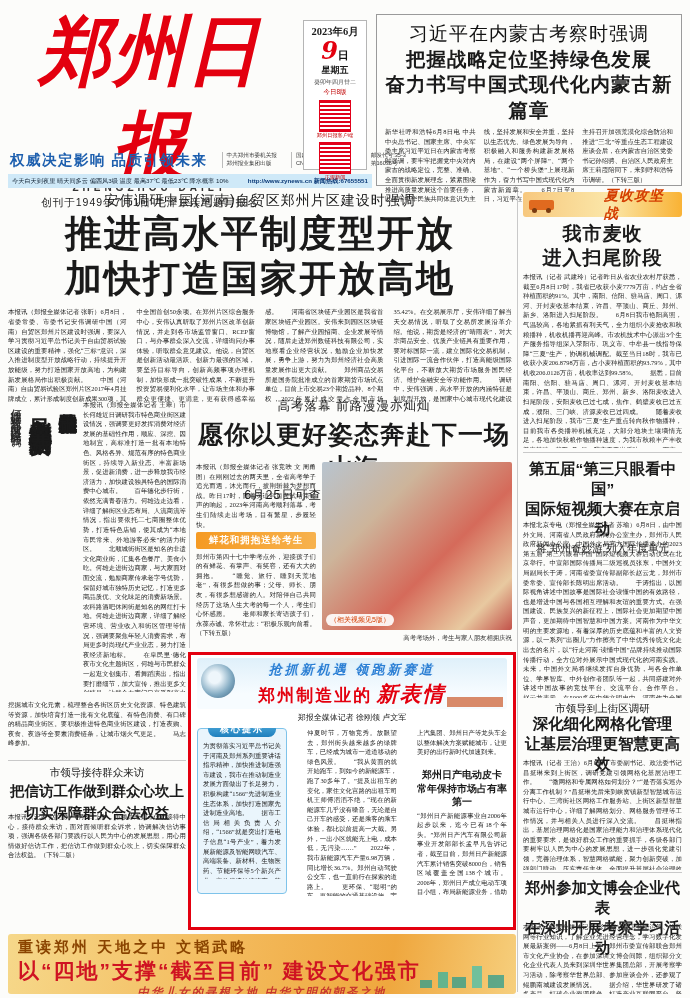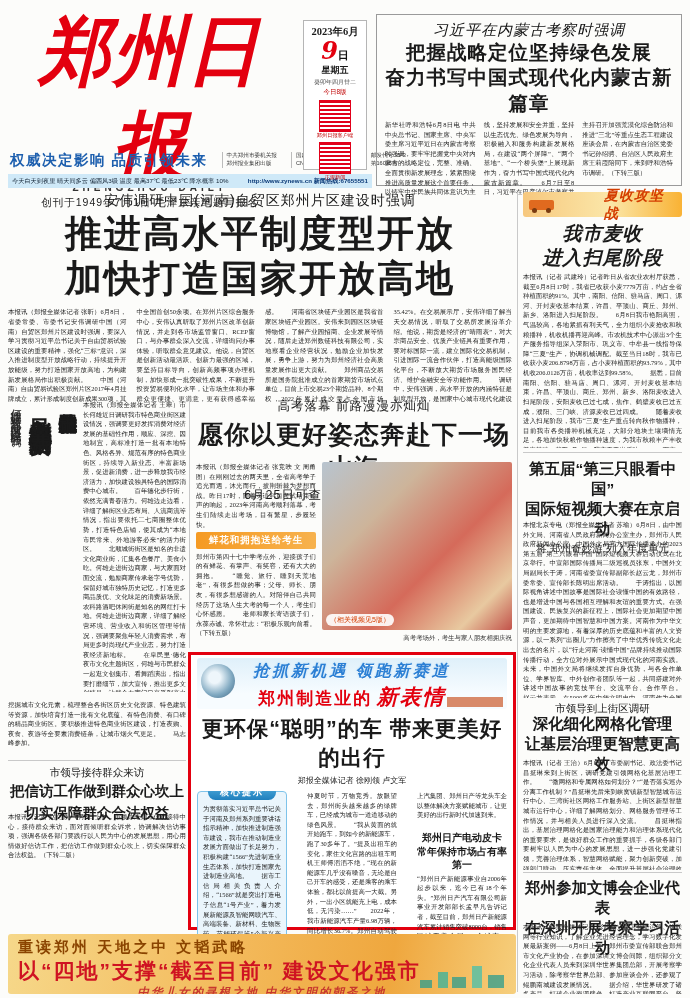--- a/index.html
+++ b/index.html
@@ -30,38 +30,38 @@
   .db-day small{font-size:11px;color:#111;font-style:normal;font-weight:bold;}
   .db-week{font-size:9px;font-weight:bold;margin-top:1px;}
   .db-lunar{font-size:6px;color:#444;margin-top:1px;}
   .db-pages{font-size:6.5px;color:#c00000;margin-top:1px;}
   .qr{width:30px;height:30px;margin:3px auto 0;border:1px solid #e2001a;
       background:repeating-linear-gradient(0deg,#e2001a 0 2px,#fff 2px 4px),
                  repeating-linear-gradient(90deg,rgba(226,0,26,.85) 0 2px,rgba(255,255,255,.85) 2px 4px);}
   .qr-label{font-size:5.2px;color:#c00000;}
   
   #xi-box{left:376px;top:14px;width:306px;height:172px;border:1px solid #9a9a9a;padding:6px 8px 4px;}
-  .xi-kicker{text-align:center;font-size:15px;letter-spacing:1px;color:#111;font-style:italic;}
+  .xi-kicker{text-align:center;font-size:19px;letter-spacing:1px;color:#111;}
   .xi-h{text-align:center;font-weight:bold;font-size:19.5px;letter-spacing:1px;line-height:1.3;}
   #xi-body{margin-top:4px;column-count:3;column-gap:8px;height:92px;}
   
   #main-art{left:8px;top:192px;width:504px;height:202px;text-align:center;}
   .main-kicker{font-size:14px;letter-spacing:1px;}
   .main-h{font-weight:bold;font-size:37px;letter-spacing:2px;line-height:1.1;margin-top:4px;}
   #main-body{margin-top:8px;column-count:4;column-gap:10px;height:100px;text-align:justify;}
   
   #rail-divider{left:517px;top:192px;width:1px;height:800px;}
   #harvest-banner{left:523px;top:192px;width:159px;height:25px;border-radius:3px;
       background:linear-gradient(90deg,#f7c87e,#fbe7a9 55%,#f9b234);display:flex;align-items:center;
       justify-content:flex-end;padding:0 6px;gap:6px;}
   .harvest-txt{font-weight:bold;font-style:italic;font-size:14px;color:#d43d00;letter-spacing:1px;margin-left:44px;}
   .truck{width:26px;height:10px;position:relative;background:#e06a1f;border-radius:2px;}
   .truck:before{content:"";position:absolute;left:3px;bottom:-3px;width:5px;height:5px;border-radius:50%;background:#7a3b10;}
   .truck:after{content:"";position:absolute;right:3px;bottom:-3px;width:5px;height:5px;border-radius:50%;background:#7a3b10;}
-  .rail-title{font-weight:bold;font-size:19px;text-align:center;line-height:1.25;letter-spacing:1px;font-style:italic;}
+  .rail-title{font-weight:bold;font-size:19px;text-align:center;line-height:1.25;letter-spacing:1px;}
   .rail-title2{font-weight:bold;font-size:15.5px;text-align:center;line-height:1.3;}
   .rail-kicker{font-size:10.5px;text-align:center;}
   .rail-sub{font-size:10.5px;text-align:center;font-weight:bold;margin-top:2px;}
   #harvest-title{left:523px;top:222px;width:159px;}
   #harvest-body{left:523px;top:272px;width:159px;height:176px;}
   #hr1{left:523px;top:452px;width:159px;height:1px;}
   #contest-title{left:523px;top:459px;width:159px;}
   #contest-body{left:523px;top:520px;width:159px;height:178px;}
   #contest-kicker2{left:523px;top:702px;width:159px;}
   #grid-title{left:523px;top:714px;width:159px;}
@@ -93,21 +93,21 @@
       font-size:9.5px;font-weight:bold;text-align:center;border-radius:2px;padding:1px 0;letter-spacing:1px;}
   #gk-photo{left:322px;top:462px;width:190px;height:168px;border-radius:2px;
       background:linear-gradient(135deg,#b8c4cf 0%,#cdb49a 30%,#d56a5a 60%,#e8c9a0 85%,#c2524a 100%);}
   .photo-note{position:absolute;left:4px;bottom:4px;background:rgba(255,255,255,.9);color:#d43d00;
       font-size:7px;padding:1px 4px;border-radius:6px;}
   #gk-caption{left:322px;top:634px;width:190px;font-size:6.4px;color:#333;text-align:right;}
   
   #autobox{left:188px;top:652px;width:328px;height:278px;border:3px solid #e3000f;background:#fff;padding:3px 6px;}
   #auto-banner{height:48px;background:linear-gradient(180deg,#dff0fa,#f7fcff 70%);border-radius:3px;
       text-align:center;padding-top:3px;position:relative;}
-  .ab-l1{font-weight:900;font-style:italic;font-size:16px;color:#2b7fd4;letter-spacing:3px;
+  .ab-l1{font-weight:900;font-style:italic;font-size:13px;color:#2b7fd4;letter-spacing:3px;
       text-shadow:0 1px 0 #fff,0 0 2px #9fd0f5;}
   .ab-l2{margin-top:1px;}
   .ab-l2 .a{font-weight:bold;font-size:17px;color:#e3000f;letter-spacing:2px;}
   .ab-l2 .b{font-family:"DejaVu Serif",serif;font-style:italic;font-weight:bold;font-size:21px;color:#e3000f;letter-spacing:2px;}
   .wheel{position:absolute;left:4px;top:6px;width:34px;height:34px;border-radius:50%;
       background:radial-gradient(circle at 40% 40%,#eef6fb 20%,#7fa8c0 60%,#39607e);}
   .citysil{position:absolute;right:4px;bottom:2px;width:56px;height:16px;
       background:linear-gradient(0deg,#d88a6a 60%,transparent 60%),linear-gradient(0deg,transparent 0,transparent);}
   .auto-h{font-weight:bold;font-size:21.5px;text-align:center;letter-spacing:1px;margin-top:5px;}
   .auto-by{font-size:8px;text-align:center;margin-top:3px;color:#222;}
@@ -264,21 +264,20 @@
   <div class="abs" id="autobox">
     <div id="auto-banner">
       <span class="wheel"></span>
       <div class="ab-l1">抢抓新机遇 领跑新赛道</div>
       <div class="ab-l2">
         <span class="a">郑州制造业的</span>
         <span class="b">新表情</span>
       </div>
       <span class="citysil"></span>
     </div>
-    <div class="auto-h">更环保“聪明”的车 带来更美好的出行</div>
     <div class="auto-by">郑报全媒体记者 徐刚领 卢文军</div>
     <div id="auto-cols">
       <div class="acol">
         <div id="core-panel">
           <span class="core-tag">核心提示</span>
           <div class="bodytxt just serif" style="height:138px">为贯彻落实习近平总书记关于河南及郑州系列重要讲话指示精神，加快推进制造强市建设，我市在推动制造业发展方面做出了长足努力，积极构建“1566”先进制造业生态体系，加快打造国家先进制造业高地。　　据市工信局相关负责人介绍，“1566”就是突出打造电子信息“1号产业”，着力发展新能源及智能网联汽车、高端装备、新材料、生物医药、节能环保等5个新兴产业，高位嫁接传统汽车、装备制造、铝工业、食品制造、服装家居、耐材建材等6个优势产业，前瞻布局氢能与储能、量子信息、类脑智能、未来网络、虚拟现实、区块链等6个未来产业。　　郑州先进制造业生态体系建设进展如何？都有哪些重点企业、关键技术？本报开设“抢抓新机遇 领跑新赛道 郑州制造业的新表情”栏目，对此进行跟踪报道。</div>
         </div>
       </div>
       <div class="acol bodytxt just serif">仲夏时节，万物竞秀。放眼望去，郑州街头越来越多的绿牌车，已经成为城市一道道移动的绿色风景。　　“我从黄面的就开始跑车，到如今的新能源车，跑了30多年了。”提及出租车的变化，家住文化宫路的出租车司机王师傅滔滔不绝，“现在的新能源车几乎没有噪音，无论是自己开车的感受，还是乘客的乘车体验，都比以前提高一大截。另外，一出小区就能充上电，成本低，无污染……”　　2022年，我市新能源汽车产量6.98万辆，同比增长36.7%。郑州自动驾驶公交车，也一直前行在探索的道路上。　　更环保、“聪明”的车，更智能的交通基础设施，宇通客车、</div>
       <div class="acol">

